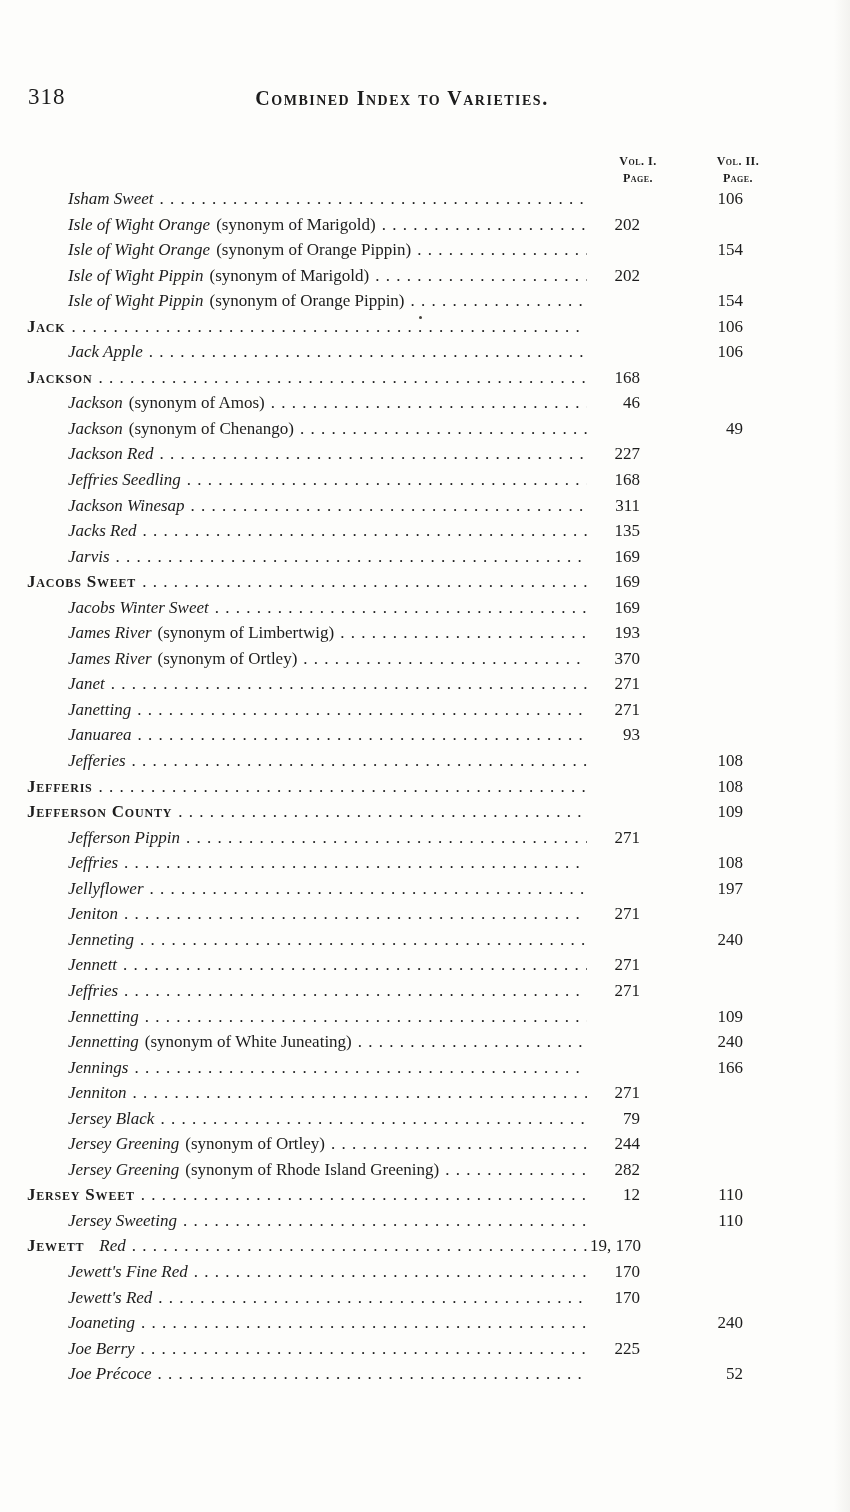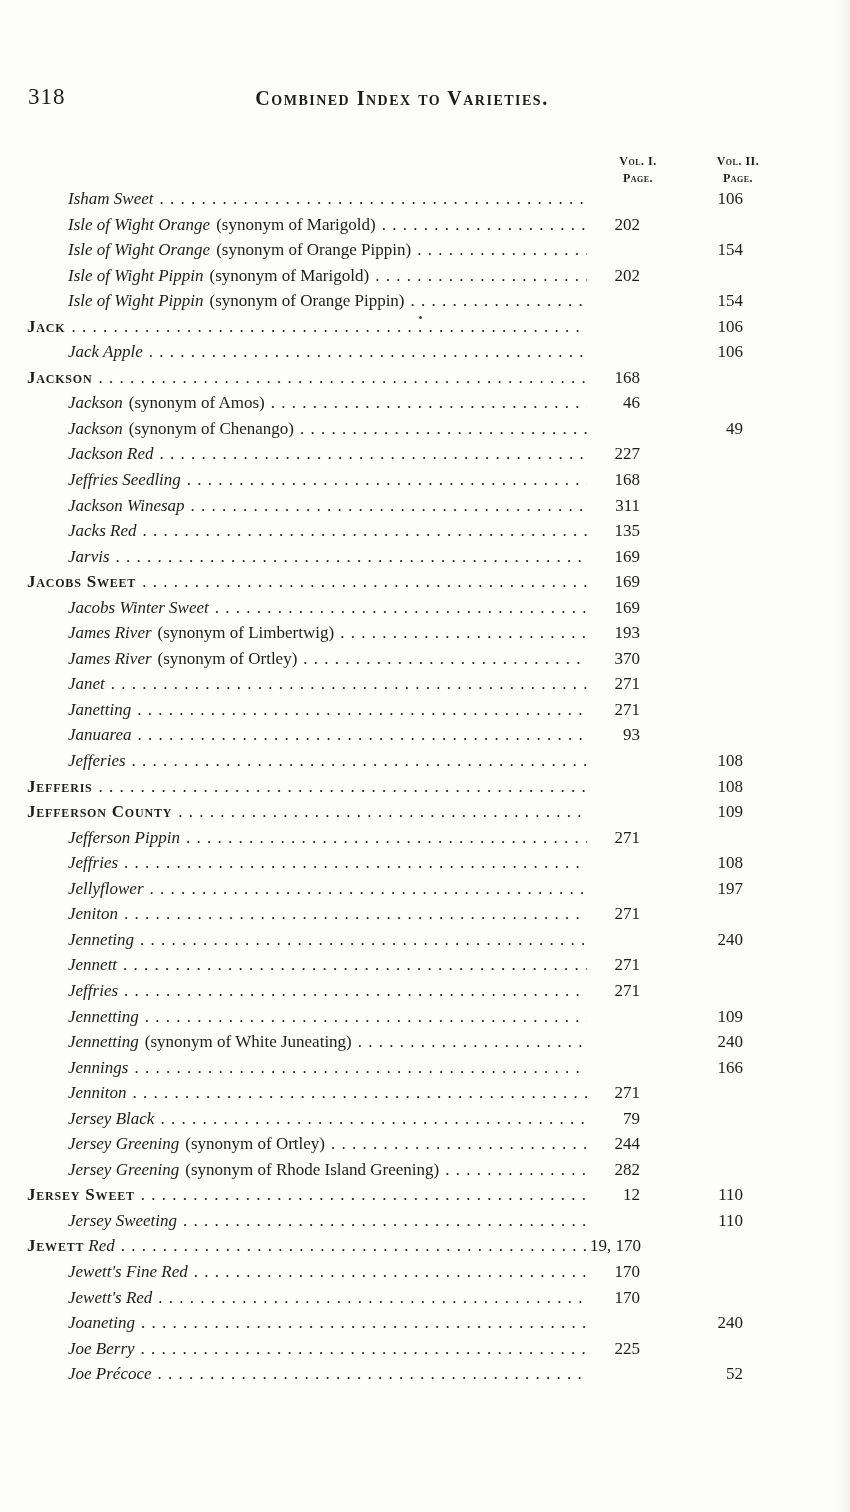--- a/index.html
+++ b/index.html
@@ -55,21 +55,21 @@
     font-size: 17px;
     white-space: nowrap;
   }
   .row.sub { padding-left: 68px; }
   .name-sc {
     font-variant: small-caps;
     font-weight: 600;
     letter-spacing: 0.8px;
   }
   .name-it { font-style: italic; }
-  .name-sc + .name-it { margin-left: 4px; }
+  .name-sc + .name-it { margin-left: 15px; }
   .note { margin-left: 6px; }
   .leader {
     flex: 1 1 auto;
     overflow: hidden;
     margin: 0 3px 0 6px;
     min-width: 10px;
   }
   .leader::after {
     content: ". . . . . . . . . . . . . . . . . . . . . . . . . . . . . . . . . . . . . . . . . . . . . . . . . . . . . . . . . . . . . . . . . . . . . . . . . . . . . . . . . . . .";
     letter-spacing: 1px;

